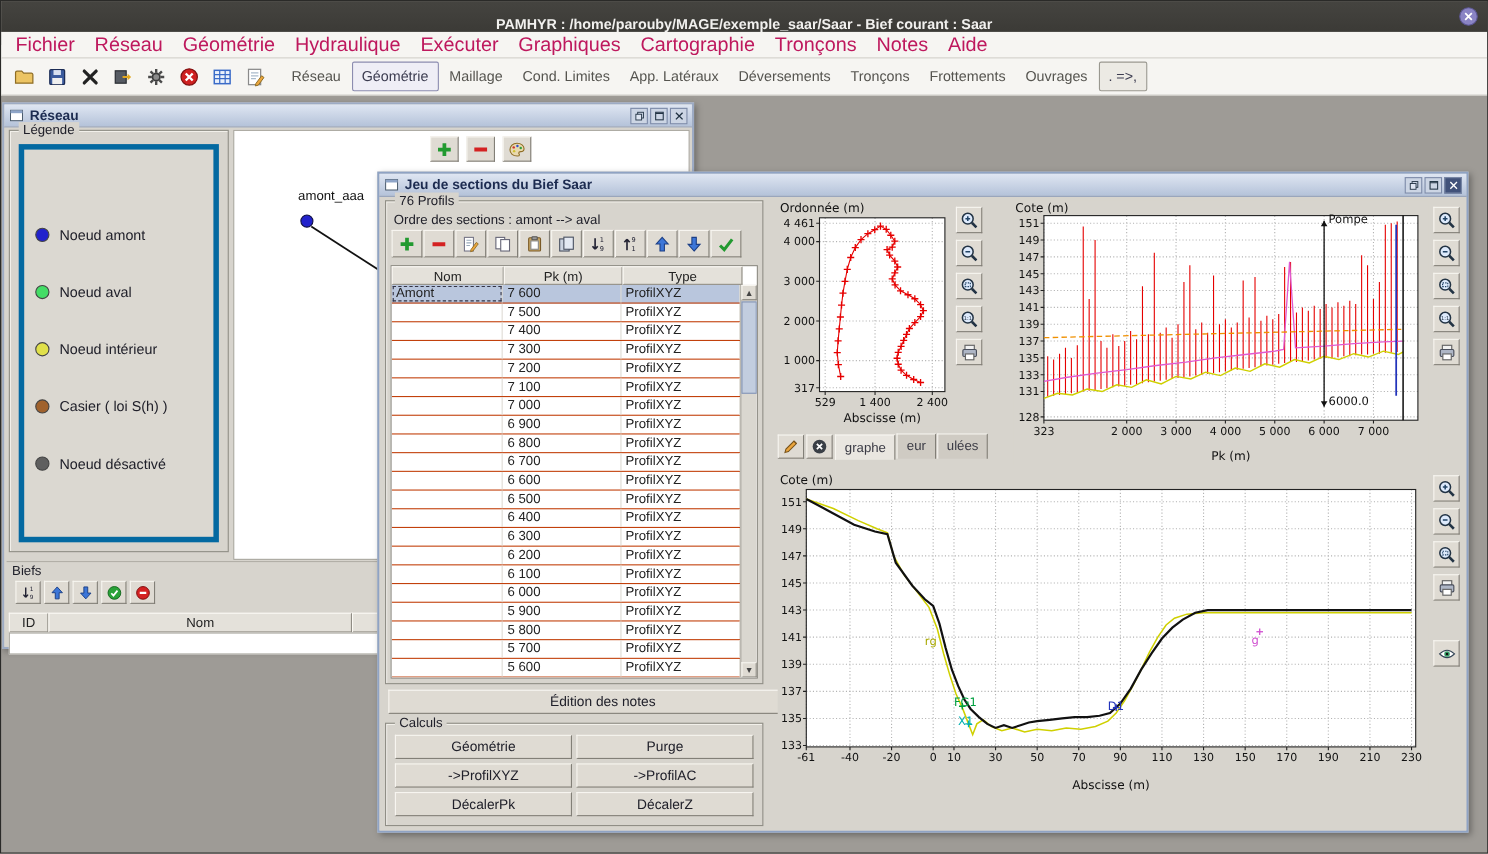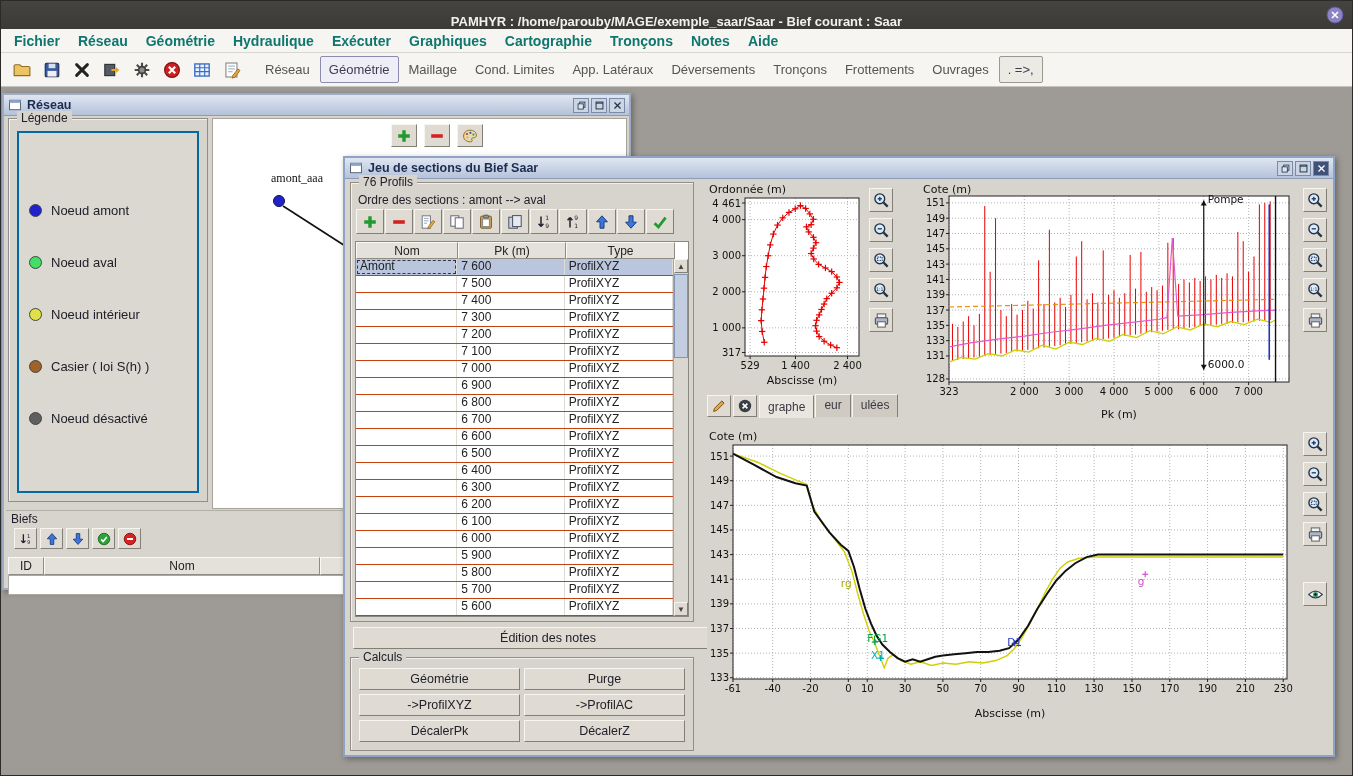--- a/index.html
+++ b/index.html
@@ -8,21 +8,21 @@
     font-family:"Liberation Sans",sans-serif;font-size:13px;color:#222;border:1px solid #2a2a28;}
   svg{display:block;}
   svg text{font-family:"DejaVu Sans",sans-serif;}
 
   
   .titlebar{position:absolute;left:0;top:0;right:0;height:40px;background:linear-gradient(#454440,#373632);
     display:flex;align-items:center;justify-content:center;color:#f2f1ef;font-weight:bold;font-size:13px;}
   .app-close{position:absolute;right:8px;top:5px;width:18px;height:18px;cursor:pointer;}
   .menubar{position:absolute;left:0;top:28px;right:0;height:24px;background:#f6f5f2;border-bottom:1px solid #d8d6d0;
     display:flex;align-items:center;padding-left:4px;}
-  .mitem{font-weight:bold;color:#0f766e;padding:2px 9px;font-size:14px;}
+  .mitem{font-weight:normal;color:#be185d;padding:2px 9px;font-size:18px;}
   .toolbar{position:absolute;left:0;top:52px;right:0;height:34px;background:#f6f5f2;border-bottom:1px solid #c6c4be;
     display:flex;align-items:center;padding-left:8px;gap:2px;}
   .ticons{display:flex;gap:4px;align-items:center;margin-right:10px;}
   .ticons .tbtn{width:26px;height:26px;background:transparent;border:1px solid transparent;}
   .ticons .tbtn svg{width:18px;height:18px;}
   .ttext{color:#55544f;font-size:13px;padding:5px 8px;}
   .ttext.active{background:#efeef6;border:1px solid #8c8cb0;border-radius:2px;color:#3c3c50;}
   .ttext.boxed{border:1px solid #9a9890;border-radius:2px;background:#eceae4;color:#3c3c50;}
   .desktop{position:absolute;left:0;top:86px;right:0;bottom:0;}
 
@@ -44,28 +44,28 @@
 
   
   .raised,.tbtn,.zbtn,.cbtn,.tab,.sarrow{background:#dfdbd3;border:1px solid;border-color:#f7f5f0 #827f77 #827f77 #f7f5f0;}
   .tbtn{width:28px;height:25px;display:flex;align-items:center;justify-content:center;padding:0;}
   .tbtn svg{width:16px;height:16px;}
   .zbtn{width:24px;height:24px;display:flex;align-items:center;justify-content:center;padding:0;margin-bottom:6px;}
   .zbtn svg{width:17px;height:17px;}
 
   
   #win-reseau{left:1px;top:6px;width:629px;height:497px;}
-  .legend-inner{position:absolute;left:8px;top:12px;right:8px;bottom:8px;border:2px solid #0369a1;background:#dbd8d1;
+  .legend-inner{position:absolute;left:8px;top:12px;right:8px;bottom:8px;border:5px solid #0369a1;background:#dbd8d1;
     display:flex;flex-direction:column;align-items:flex-start;padding:70px 0 0 10px;row-gap:37px;}
   .litem{display:flex;align-items:center;gap:9px;font-size:13px;color:#20202a;}
   .ldot{width:13px;height:13px;border-radius:50%;border:1px solid #444;}
   .rcanvas{position:absolute;left:208px;top:2px;right:2px;height:391px;background:#fff;border:1px solid #a6a39b;}
   .rcanvas-toolbar{position:absolute;left:178px;top:5px;display:flex;gap:7px;}
   .rcanvas-toolbar .tbtn{width:26px;height:23px;}
-  .node-label{position:absolute;left:58px;top:52px;font-family:Liberation Serif, serif;font-size:12px;color:#111;}
+  .node-label{position:absolute;left:58px;top:52px;font-family:Liberation Sans, sans-serif;font-size:12px;color:#111;}
   #net-svg{position:absolute;left:0;top:0;}
   .biefs{position:absolute;left:2px;top:394px;right:2px;height:96px;border-top:1px solid #b2afa7;}
   .biefs .bt{position:absolute;left:5px;top:1px;font-size:12px;color:#20202a;}
   .biefs-toolbar{position:absolute;left:8px;top:17px;display:flex;gap:3px;}
   .biefs-toolbar .tbtn{width:23px;height:21px;}.biefs-toolbar .tbtn svg{width:14px;height:14px;}
   .biefs-header{position:absolute;left:2px;top:46px;right:2px;height:18px;display:flex;}
   .biefs-header .th{font-size:12px;display:flex;align-items:center;justify-content:center;}
   .bh0{width:36px;}.bh1{width:276px;}.bh2{flex:1;justify-content:flex-start;padding-left:4px;}
   .biefs-body{position:absolute;left:2px;top:64px;right:2px;height:20px;background:#fff;border:1px solid #aaa8a0;}
   .th{background:#e4e1da;border:1px solid;border-color:#fbf9f4 #8f8c84 #8f8c84 #fbf9f4;color:#222;}

